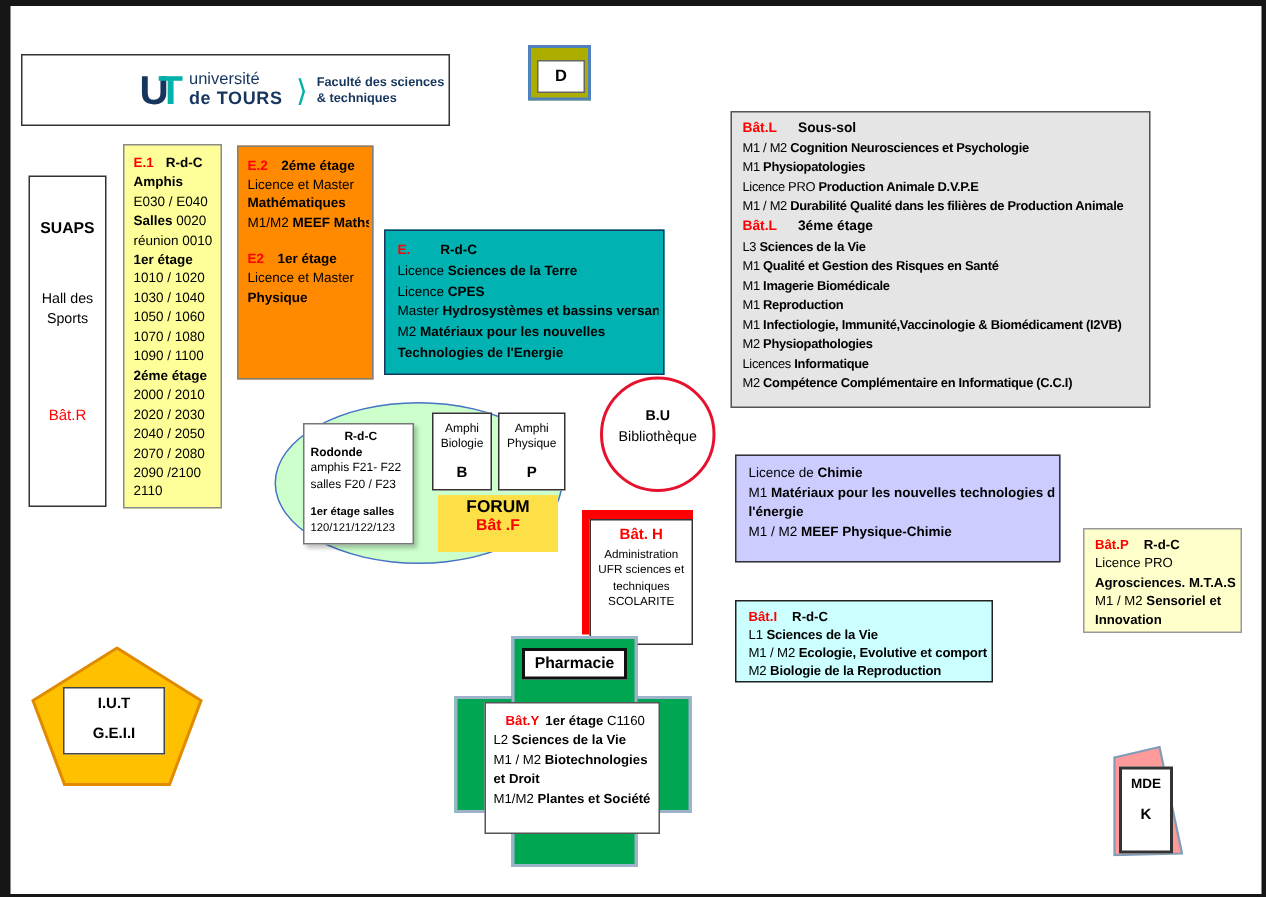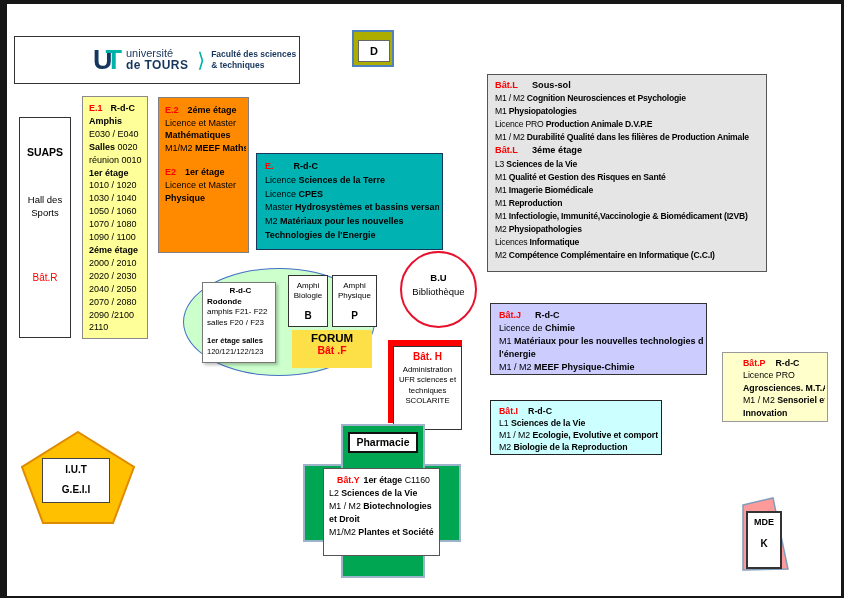--- a/index.html
+++ b/index.html
@@ -78,21 +78,21 @@
   .batH{left:388px;top:340px;width:76px;height:92px;}
   .batH .redback{position:absolute;left:0;top:0;width:74px;height:83px;background:#fe0000;}
   .batH .white{position:absolute;left:5px;top:6px;width:69px;height:84px;background:#fff;border:1px solid #333;
       box-sizing:border-box;text-align:center;font-size:7.8px;line-height:10.6px;padding-top:5px;}
   .batH .tt{color:#f00;font-weight:bold;font-size:10px;margin-bottom:2px;}
 
   .batJ{left:490px;top:303px;width:217px;height:72px;background:#ccccff;border:1px solid #333;
       padding:5px 3px 0 8px;font-size:9px;line-height:13px;}
   .batJ .code{margin-right:14px;}
   .batP{left:722px;top:352px;width:106px;height:70px;background:#ffffcc;border:1px solid #999;
-      padding:4px 2px 0 20px;font-size:8.8px;line-height:12.4px;}
+      padding:4px 2px 0 7px;font-size:8.8px;line-height:12.4px;}
   .batP .code{margin-right:10px;}
   .batI{left:490px;top:400px;width:172px;height:55px;background:#ccffff;border:1px solid #222;
       padding:4px 3px 0 8px;font-size:8.8px;line-height:12px;}
   .batI .code{margin-right:10px;}
   .batI .ln{letter-spacing:-0.1px;}
 
   
   .crossH{left:303px;top:464px;width:158px;height:78px;background:#00a651;border:2px solid #9db3cc;}
   .crossV{left:341px;top:424px;width:84px;height:154px;background:#00a651;border:2px solid #9db3cc;}
   .pharm{left:348px;top:432px;width:70px;height:21px;background:#fff;border:2px solid #111;
@@ -249,21 +249,20 @@
     <div class="white">
       <div class="tt">Bât. H</div>
       <div>Administration</div>
       <div>UFR sciences et</div>
       <div>techniques</div>
       <div>SCOLARITE</div>
     </div>
   </div>
 
   <div class="abs batJ">
-    <div class="hdr"><span class="code">Bât.J</span><span>R-d-C</span></div>
     <div class="ln"><span>Licence de </span><span class="bb">Chimie</span></div>
     <div class="ln"><span>M1 </span><span class="bb">Matériaux pour les nouvelles technologies de</span></div>
     <div class="ln"><span></span><span class="bb">l'énergie</span></div>
     <div class="ln"><span>M1 / M2 </span><span class="bb">MEEF Physique-Chimie</span></div>
   </div>
 
   <div class="abs batP">
     <div class="hdr"><span class="code">Bât.P</span><span>R-d-C</span></div>
     <div class="ln"><span>Licence PRO</span><span class="bb"></span></div>
     <div class="ln"><span></span><span class="bb">Agrosciences. M.T.A.S</span></div>

